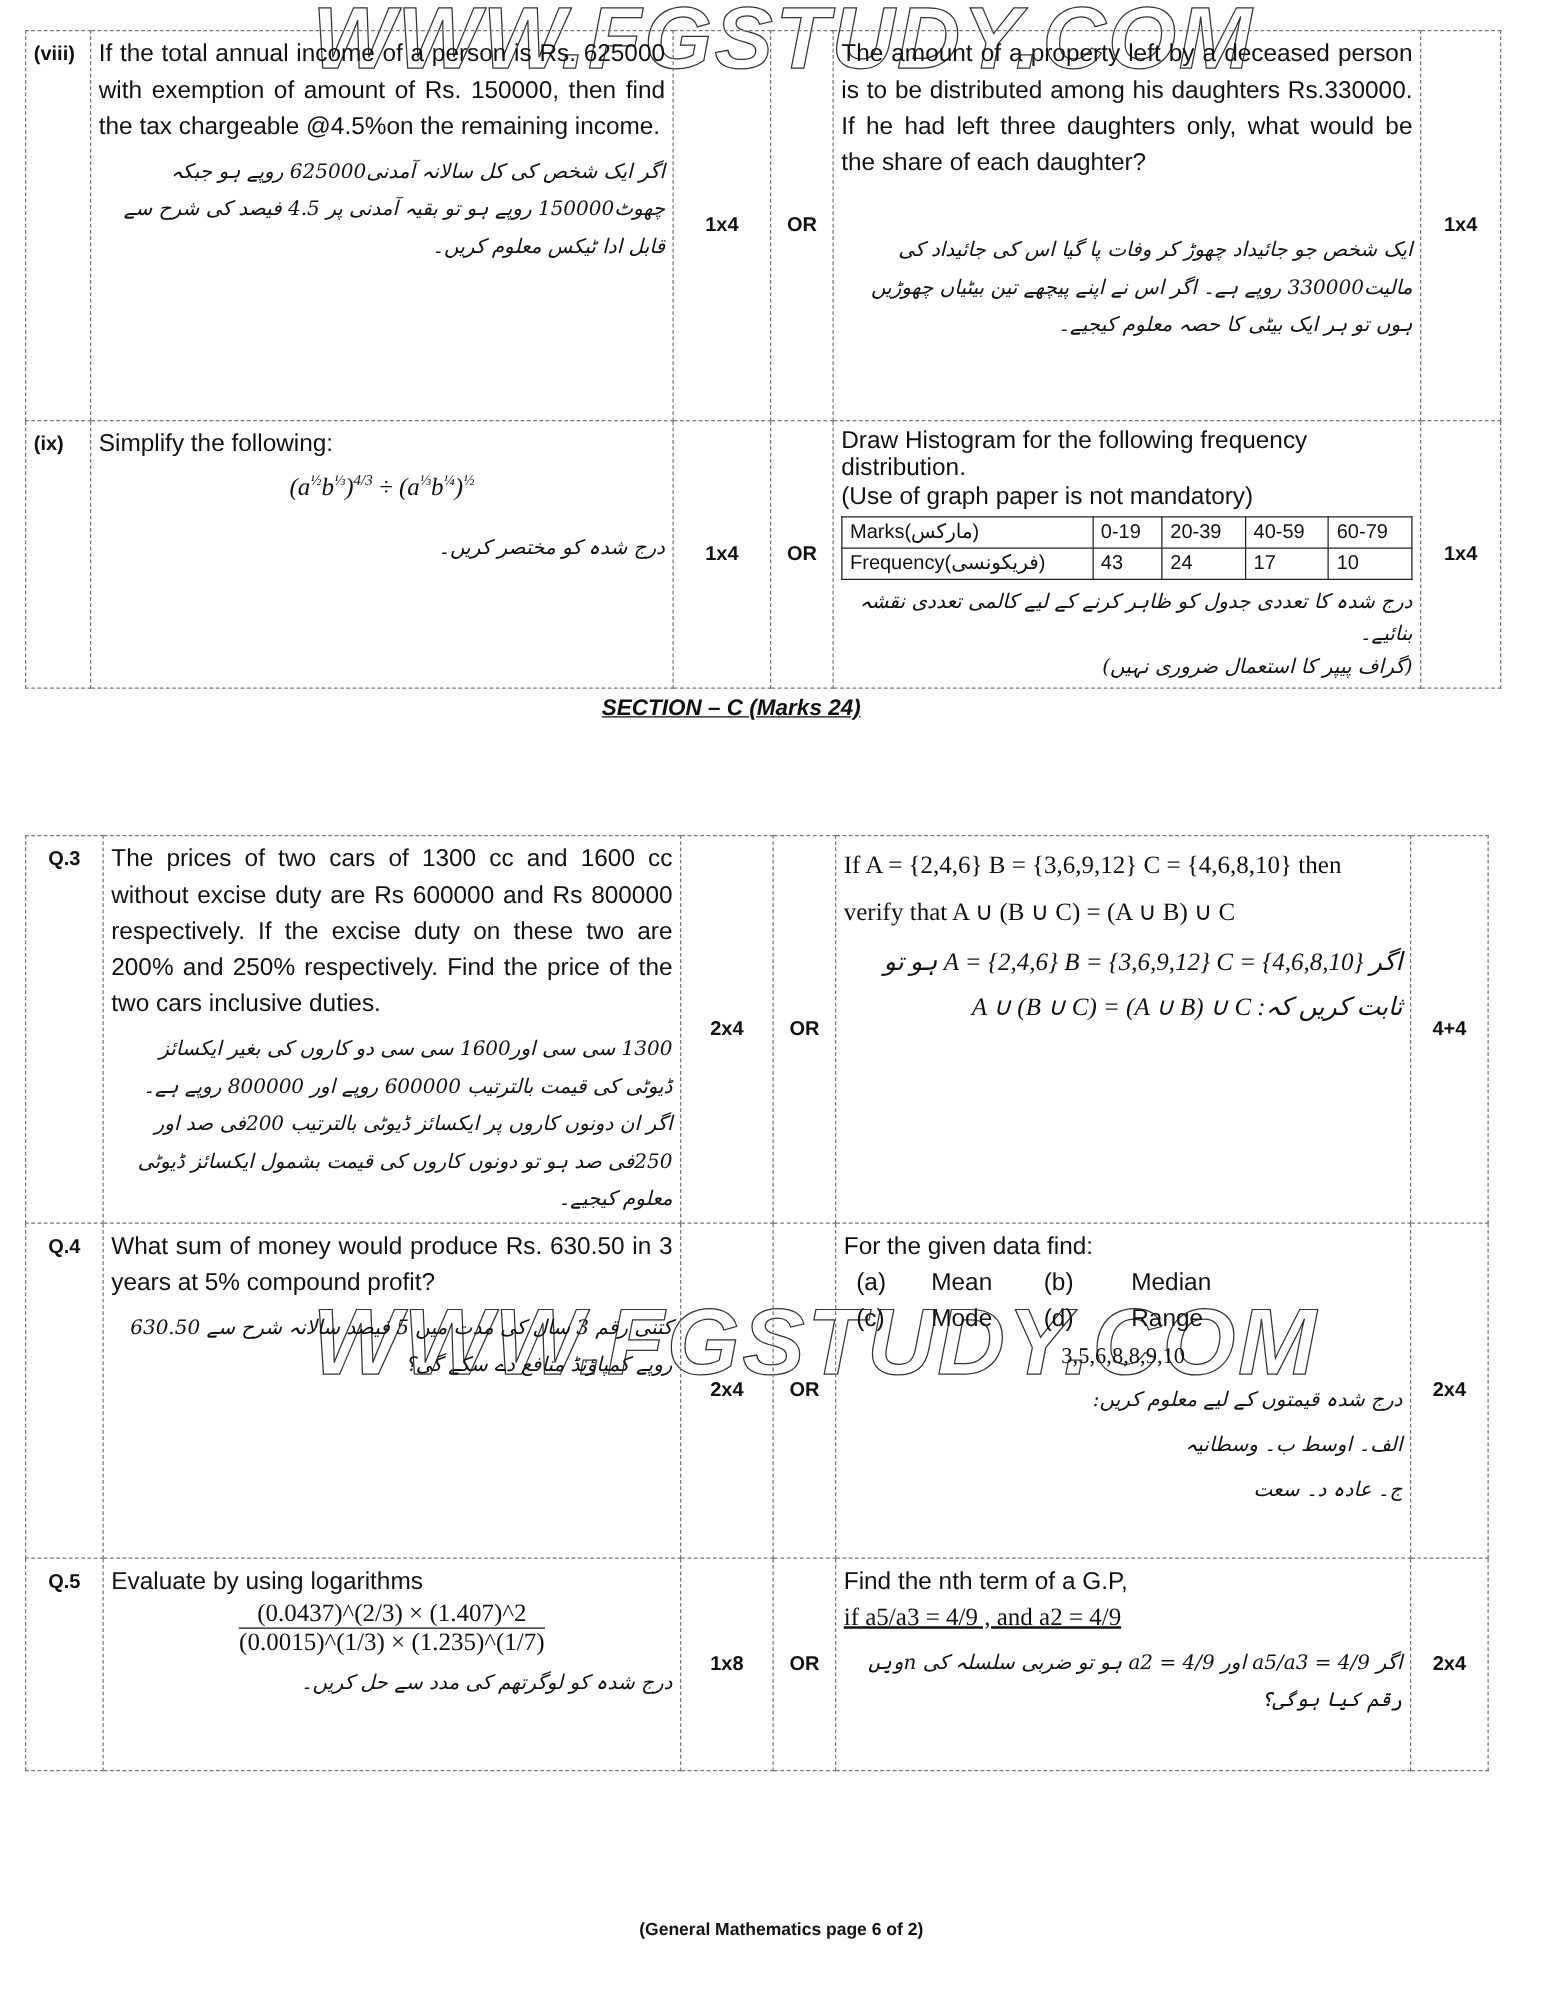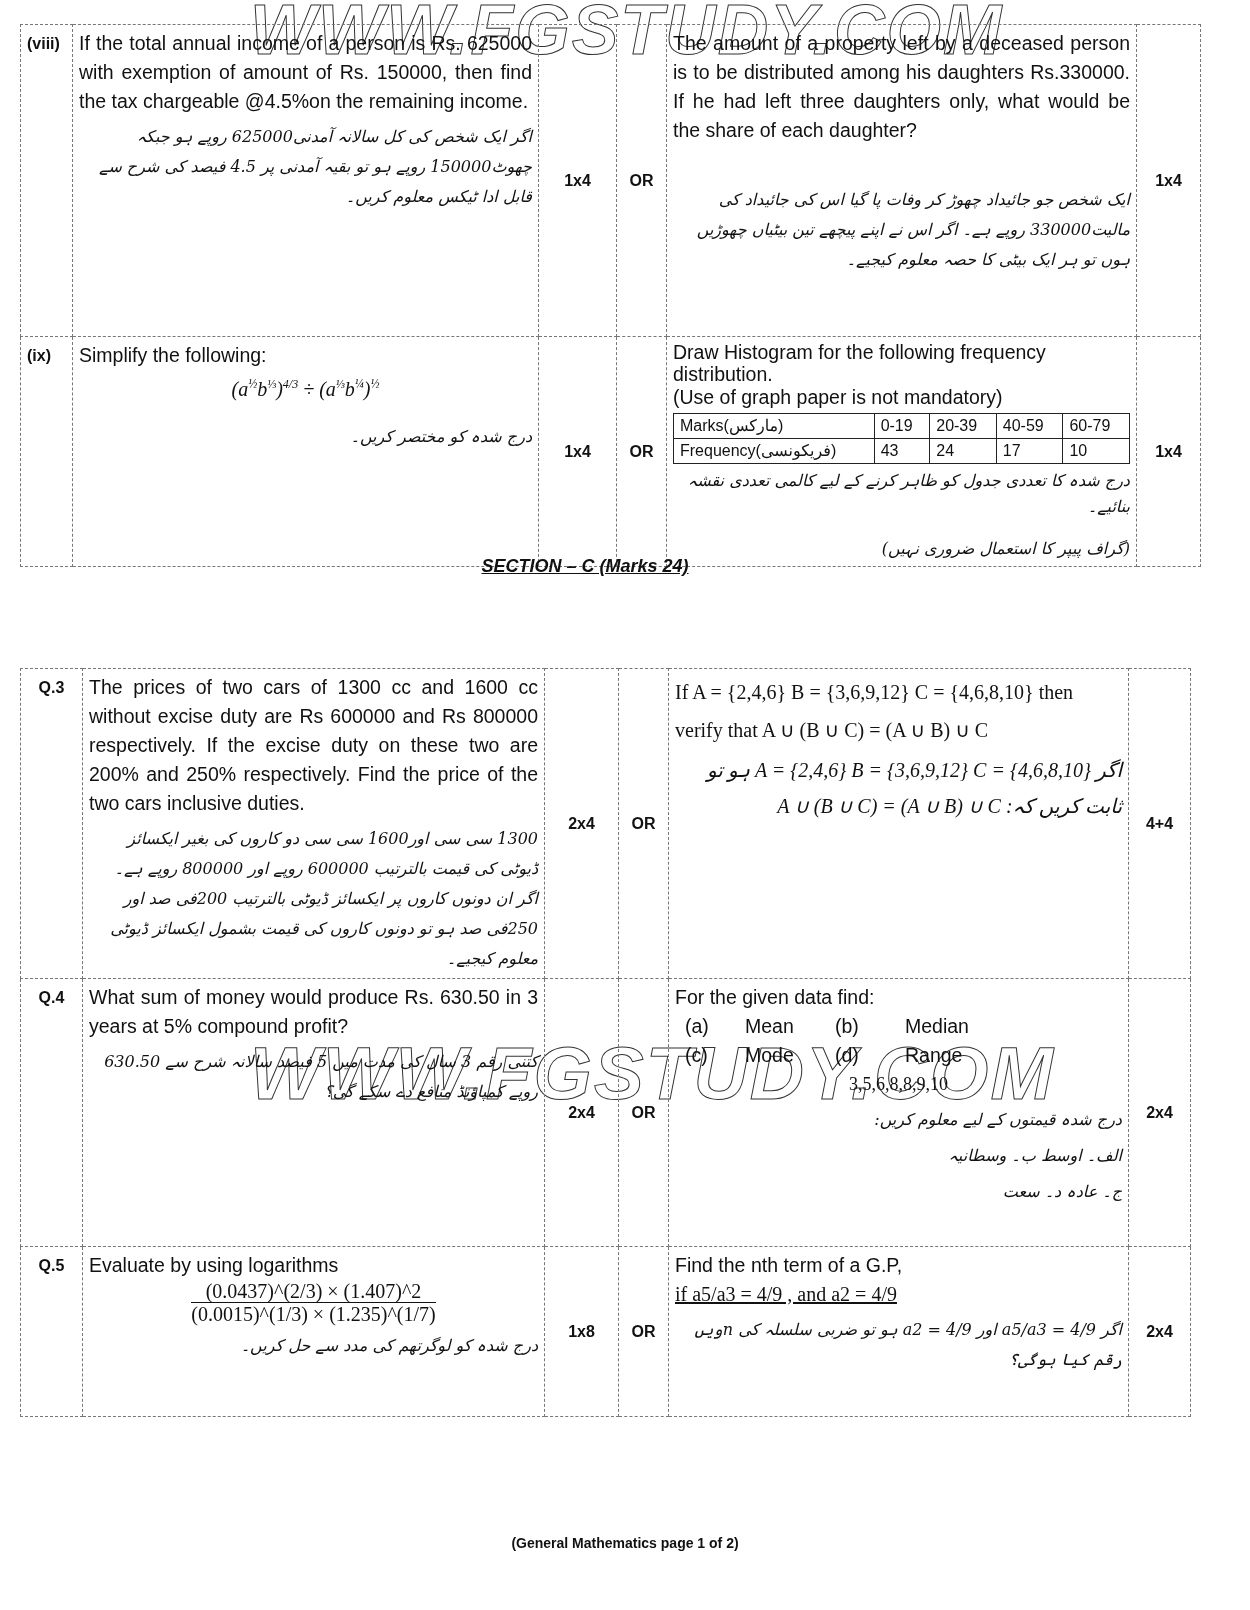--- a/index.html
+++ b/index.html
@@ -83,21 +83,21 @@
           <tr>
             <td>Frequency(فریکونسی)</td>
             <td>43</td>
             <td>24</td>
             <td>17</td>
             <td>10</td>
           </tr>
         </tbody>
             </table>
         <div class="ur" style="margin-top:2px;line-height:26px;">درج شدہ کا تعددی جدول کو ظاہر کرنے کے لیے کالمی تعددی نقشہ بنائیے۔</div>
-        <div class="ur" style="margin-top:16px;line-height:26px;">(گراف پیپر کا استعمال ضروری نہیں)</div>
+        <div class="ur" style="margin-top:0;line-height:26px;">(گراف پیپر کا استعمال ضروری نہیں)</div>
       </td>
       <td class="mk">1x4</td>
     </tr>
   </tbody>
     </table>
 
   <div class="sec">SECTION – C (Marks 24)</div>
 
   <table class="q" style="top:668px;width:1170px;">
     <colgroup>
@@ -169,14 +169,14 @@
       <td>
         <div>Find the nth term of a G.P,</div>
         <div class="math" style="font-style:normal;text-decoration:underline;">if a5/a3 = 4/9 , and a2 = 4/9</div>
         <div class="ur">اگر a5/a3 = 4/9 اور a2 = 4/9 ہو تو ضربی سلسلہ کی nویں رقم کیا ہوگی؟</div>
       </td>
       <td class="mk">2x4</td>
     </tr>
   </tbody>
     </table>
 
-  <div class="foot2">(General Mathematics page 1 of 2)</div>
+  <div class="foot2">(General Mathematics page 6 of 2)</div>
 </div>
 
 </body></html>

